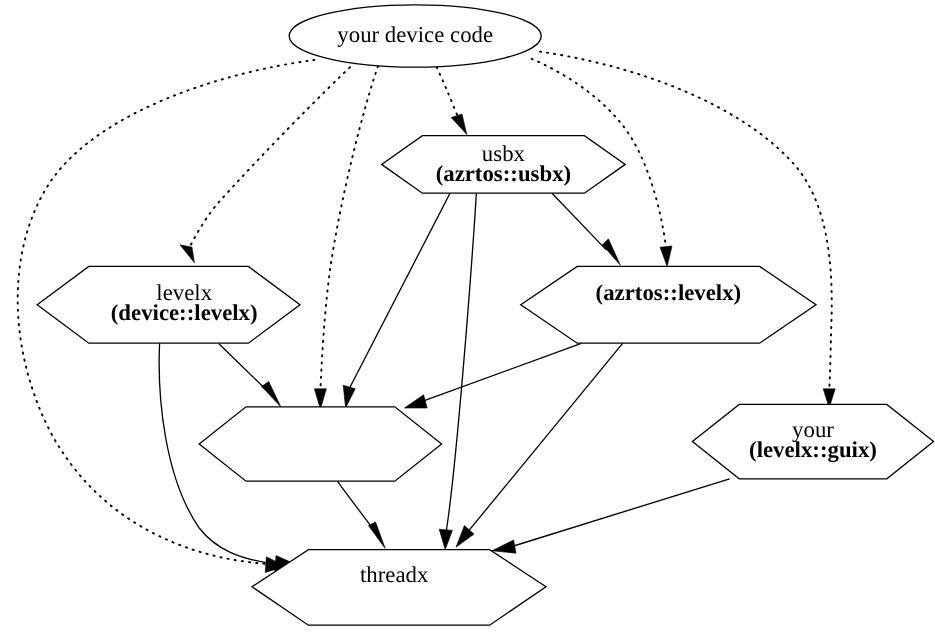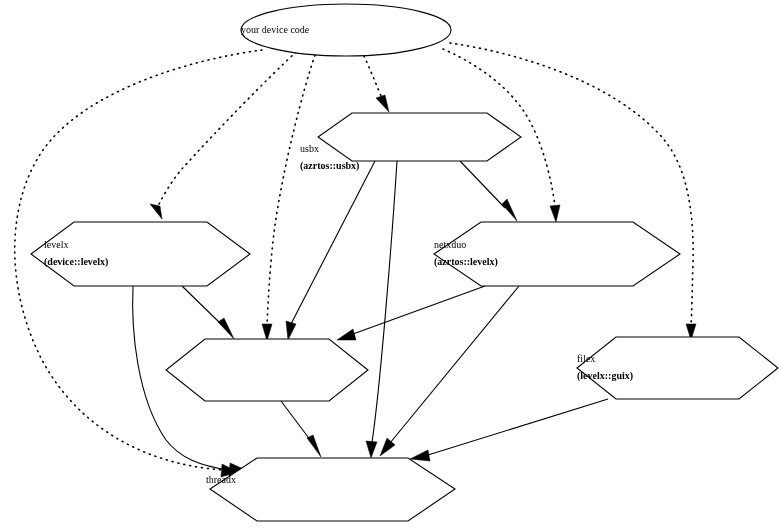--- a/index.html
+++ b/index.html
@@ -40,24 +40,24 @@
     stroke-linecap: round;
     stroke-width: 1.6px;
   }
   .arrow-head {
     fill: #000000;
     stroke: #000000;
     stroke-width: 0.5px;
   }
   .node-label {
     position: absolute;
-    text-align: left;
+    text-align: center;
     color: #000000;
     font-family: "Liberation Serif", "DejaVu Serif", serif;
-    font-size: 10px;
+    font-size: 19px;
     line-height: 17px;
     white-space: nowrap;
     pointer-events: none;
     user-select: none;
   }
   .node-label .label-name {
     display: block;
   }
   .node-label .label-ns {
     display: block;
@@ -167,38 +167,37 @@
       <polygon class="node-shape" points="616,337 739,337 778,368 739,399 616,399 577,368"></polygon>
 
       <polygon class="node-shape" points="257,458 408,458 455,489 408,521 257,521 210,489"></polygon>
     </g>
   </svg>
 
   <div class="node-label" style="left:241px; top:21px; width:210px;">
     <span class="label-name">your device code</span>
   </div>
 
-  <div class="node-label" style="left:300px; top:120px; width:203px;margin-top:20px;">
+  <div class="node-label" style="left:318px; top:120px; width:203px;">
     <span class="label-name">usbx</span>
     <span class="label-ns">(azrtos::usbx)</span>
   </div>
 
   <div class="node-label" style="left:44px; top:236px; width:219px;">
     <span class="label-name">levelx</span>
     <span class="label-ns">(device::levelx)</span>
   </div>
 
   <div class="node-label" style="left:434px; top:236px; width:246px;">
-    <span class="label-name">netxduo</span>
     <span class="label-ns">(azrtos::levelx)</span>
   </div>
 
 
   <div class="node-label" style="left:577px; top:350px; width:201px;">
-    <span class="label-name">filex</span>
+    <span class="label-name">your</span>
     <span class="label-ns">(levelx::guix)</span>
   </div>
 
   <div class="node-label" style="left:206px; top:471px; width:245px;">
     <span class="label-name">threadx</span>
   </div>
 
 </div>
 
 </body></html>

